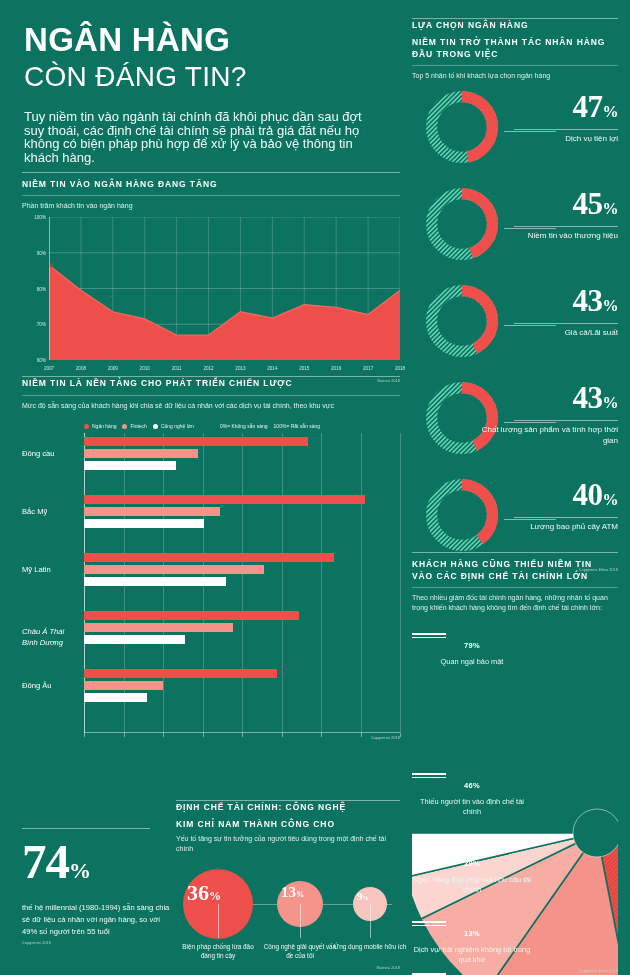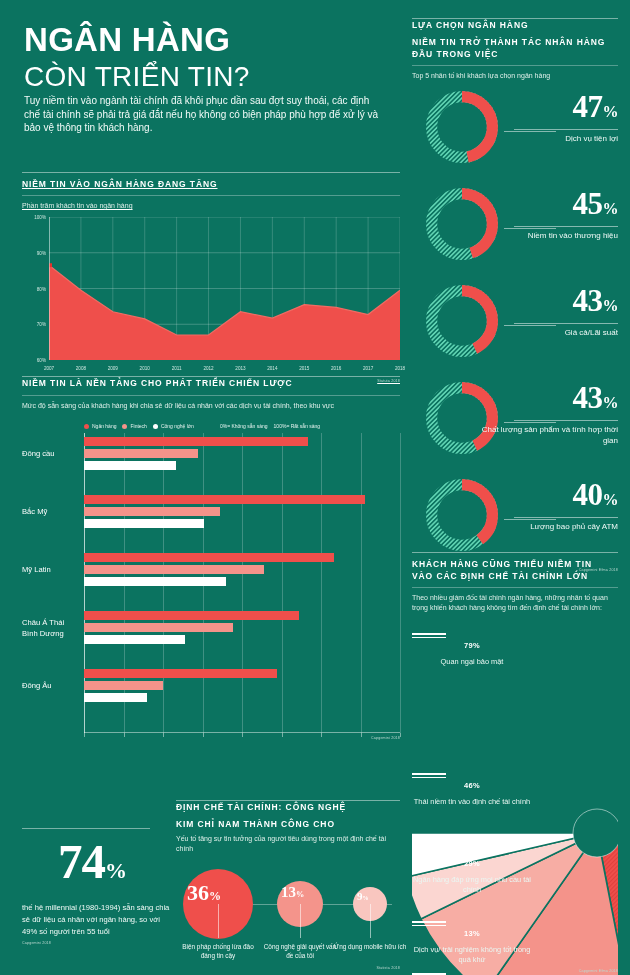--- a/index.html
+++ b/index.html
@@ -20,24 +20,24 @@
     font-size:8.5px;font-weight:bold;letter-spacing:.9px;
     line-height:12px;text-transform:uppercase;
   }
   .sec-sub{font-size:7px;line-height:10px;color:#dff0ea;}
   .credit{font-size:3.6px;color:#bcd9d1;letter-spacing:.2px;text-align:right;}
 
   
   .hdr{position:absolute;left:24px;top:22px;width:370px;}
   .h1{font-size:33px;font-weight:bold;letter-spacing:.3px;line-height:36px;}
   .h2{font-size:28px;font-weight:normal;letter-spacing:.3px;line-height:34px;margin-top:2px;}
-  .lede{font-size:10px;line-height:13.5px;width:358px;color:#f2fbf8;}
-
-  
-  .blkA{position:absolute;left:22px;top:172px;width:378px;text-decoration:underline;}
+  .lede{font-size:13px;line-height:13.5px;margin-top:16px;width:358px;color:#f2fbf8;}
+
+  
+  .blkA{position:absolute;left:22px;top:172px;width:378px;}
   .areaWrap{position:relative;width:378px;height:160px;margin-top:6px;}
   .ylabs{position:absolute;left:0;top:0;width:26px;height:143px;}
   .ylab{position:absolute;right:2px;font-size:4.6px;color:#cfe7e0;transform:translateY(-50%);}
   .plot{position:absolute;left:27px;top:0;right:0;height:143px;}
   .xaxis{position:absolute;left:27px;top:146px;right:0;height:12px;}
   .xlab{position:absolute;font-size:4.6px;color:#cfe7e0;transform:translateX(-50%);}
 
   
   .blkB{position:absolute;left:22px;top:376px;width:378px;}
   .legend{display:flex;align-items:center;gap:6px;margin:12px 0 4px 62px;font-size:5px;color:#e6f4f0;}
@@ -69,42 +69,42 @@
   .blkD{position:absolute;left:412px;top:552px;width:206px;}
   .fanWrap{position:relative;width:206px;height:360px;margin-top:8px;}
   .fitem{position:absolute;left:0;width:120px;text-align:center;}
   .fbar{width:34px;height:2px;background:#ffffff;margin-bottom:2px;}
   .fbar2{width:34px;height:1px;background:#ffffff;margin-bottom:3px;}
   .fpct{font-size:7.5px;font-weight:bold;letter-spacing:.3px;}
   .ftxt{font-size:7.4px;line-height:10px;color:#eaf7f3;margin-top:7px;}
 
   
   .blkE{position:absolute;left:22px;top:828px;width:150px;}
-  .bigNum{font-family:"Liberation Serif",serif;font-size:49px;font-weight:bold;line-height:50px;letter-spacing:-1px;margin-left:36px;}
+  .bigNum{font-family:"Liberation Serif",serif;font-size:49px;font-weight:bold;line-height:50px;letter-spacing:-1px;}
   .bigNum .pc{font-size:22px;}
   .blkE p{font-size:7.6px;line-height:12px;margin:6px 0 0;color:#f2fbf8;}
 
   
   .blkF{position:absolute;left:176px;top:800px;width:224px;}
   .bubWrap{position:relative;width:224px;height:120px;margin-top:6px;}
   .bub{position:absolute;border-radius:50%;}
   .bubv{position:absolute;font-family:"Liberation Serif",serif;font-weight:bold;color:#fff;line-height:1;}
   .bubv .pc{font-size:.55em;}
   .stem{position:absolute;width:1px;background:rgba(255,255,255,.55);}
   .bubtxt{position:absolute;text-align:center;font-size:6.4px;line-height:9px;color:#f0faf7;}
   .hline{position:absolute;height:1px;background:rgba(255,255,255,.35);}
 </style>
 </head>
 <body>
 
 <div class="page">
 
   <div class="hdr">
     <div class="h1">NGÂN HÀNG</div>
-    <div class="h2">CÒN TRIỂN TIN?</div>
+    <div class="h2">CÒN ĐÁNG TIN?</div>
     <div class="lede">Tuy niềm tin vào ngành tài chính đã khôi phục dần sau đợt suy thoái, các định chế tài chính sẽ phải trả giá đắt nếu họ không có biện pháp phù hợp để xử lý và bảo vệ thông tin khách hàng.</div>
   </div>
 
   <div class="blkA">
     <div class="rule"></div>
     <div class="sec-title" style="margin-top:5px;">NIỀM TIN VÀO NGÂN HÀNG ĐANG TĂNG</div>
     <div class="rule-thin" style="margin-top:5px;"></div>
     <div class="sec-sub" style="margin-top:5px;">Phần trăm khách tin vào ngân hàng</div>
 
     <div class="areaWrap">
@@ -219,21 +219,21 @@
         </div>
         <div class="grp" style="top: 120px;">
           <div class="grp-lab" style="top: 12px;">Mỹ Latin</div>
           <div class="bars">
             <div class="bar" style="width: 249.64px; background: rgb(239, 79, 75);"></div>
             <div class="bar" style="width: 180.12px; background: rgb(244, 147, 138);"></div>
             <div class="bar" style="width: 142.2px; background: rgb(255, 255, 255);"></div>
           </div>
         </div>
         <div class="grp" style="top: 178px;">
-          <div class="grp-lab" style="top: 7px;">Châu Á Thái Bình Dương</div>
+          <div class="grp-lab" style="top: 16px; font-style: italic;">Châu Á Thái Bình Dương</div>
           <div class="bars">
             <div class="bar" style="width: 214.88px; background: rgb(239, 79, 75);"></div>
             <div class="bar" style="width: 148.52px; background: rgb(244, 147, 138);"></div>
             <div class="bar" style="width: 101.12px; background: rgb(255, 255, 255);"></div>
           </div>
         </div>
         <div class="grp" style="top: 236px;">
           <div class="grp-lab" style="top: 12px;">Đông Âu</div>
           <div class="bars">
             <div class="bar" style="width: 192.76px; background: rgb(239, 79, 75);"></div>
@@ -360,21 +360,21 @@
         <div class="fitem" style="top: 12px;">
           <div class="fbar"></div>
           <div class="fbar2"></div>
           <div class="fpct">79%</div>
           <div class="ftxt">Quan ngại bảo mật</div>
         </div>
         <div class="fitem" style="top: 152px;">
           <div class="fbar"></div>
           <div class="fbar2"></div>
           <div class="fpct">46%</div>
-          <div class="ftxt">Thái niềm tin vào định chế tài chính</div>
+          <div class="ftxt">Thiếu người tin vào định chế tài chính</div>
         </div>
         <div class="fitem" style="top: 230px;">
           <div class="fbar"></div>
           <div class="fbar2"></div>
           <div class="fpct">29%</div>
           <div class="ftxt">Ngân hàng đáp ứng mọi nhu cầu tài chính</div>
         </div>
         <div class="fitem" style="top: 300px;">
           <div class="fbar"></div>
           <div class="fbar2"></div>

